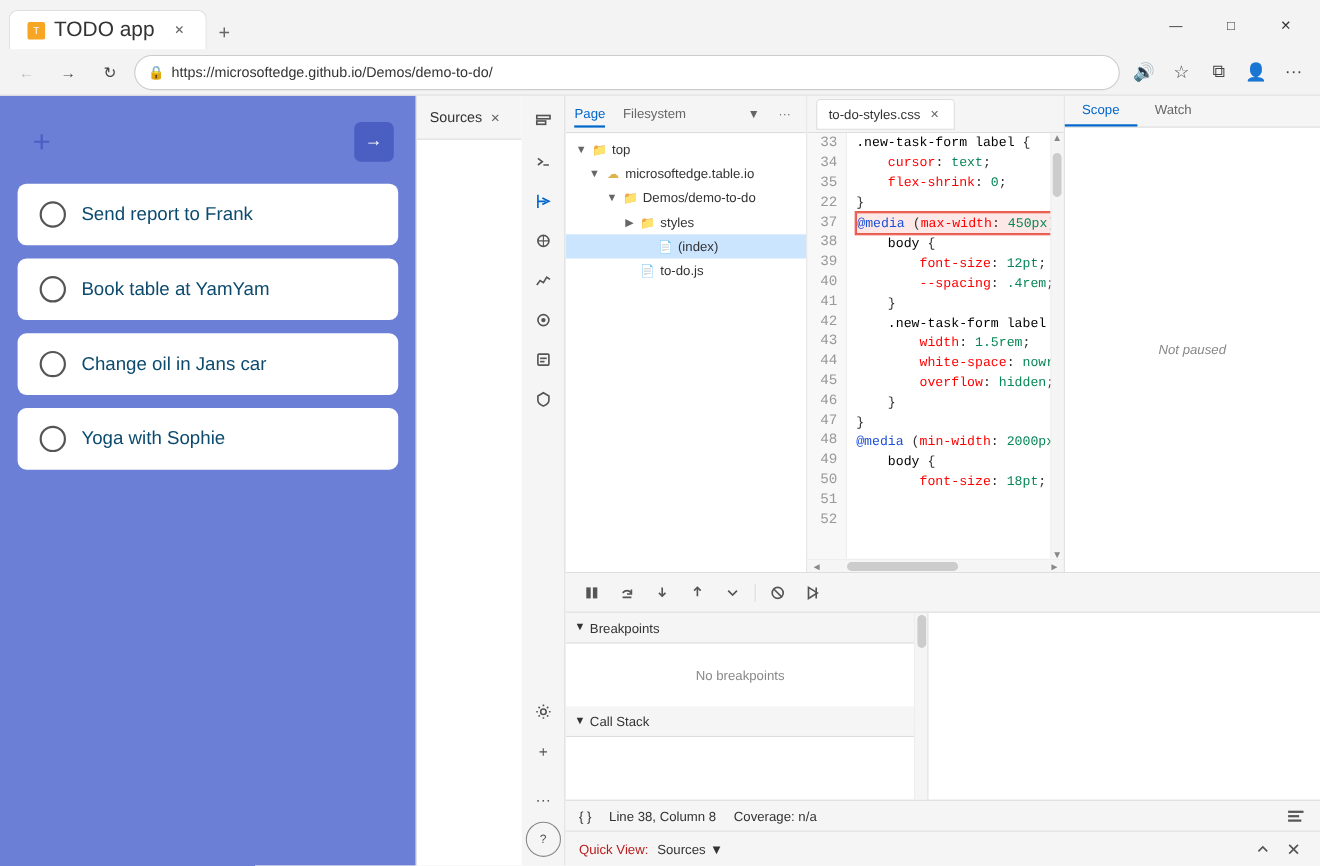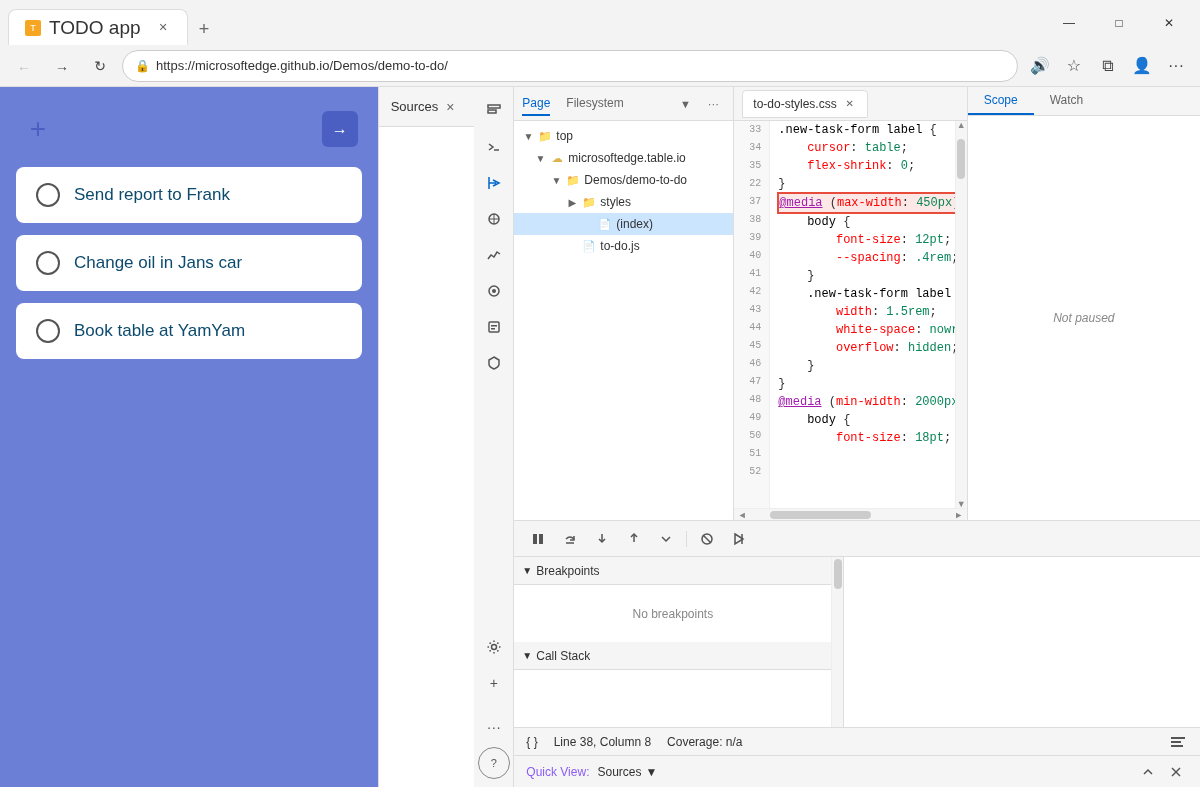--- a/index.html
+++ b/index.html
@@ -75,29 +75,29 @@
     .file-icon { color: #888; }
     .tree-label { font-size: 12px; }
 
     
     .code-editor { flex: 1; display: flex; flex-direction: column; overflow: hidden; }
     .editor-tabs { display: flex; align-items: center; padding: 0 8px; height: 34px; border-bottom: 1px solid #ddd; background: #f5f5f5; gap: 2px; }
     .editor-tab { display: flex; align-items: center; gap: 6px; padding: 4px 10px; background: #fff; border: 1px solid #ddd; border-radius: 4px 4px 0 0; font-size: 12px; color: #333; cursor: pointer; height: 28px; }
     .editor-tab-close { width: 14px; height: 14px; display: flex; align-items: center; justify-content: center; border-radius: 50%; font-size: 10px; color: #666; }
     .code-content { flex: 1; overflow: auto; display: flex; background: #fff; font-family: 'Consolas', 'Courier New', monospace; font-size: 12px; }
     .line-numbers { background: #f8f8f8; padding: 0 8px; text-align: right; color: #999; user-select: none; border-right: 1px solid #eee; min-width: 36px; }
-    .line-numbers div { line-height: 18px; font-size: 10px; }
+    .line-numbers div { line-height: 18px; font-size: 13px; }
     .code-lines { flex: 1; padding: 0 8px; overflow-x: auto; }
     .code-line { line-height: 18px; white-space: pre; }
     .code-line.highlighted-red { background: rgba(231,76,60,0.15); border: 1px solid #e74c3c; }
     .sel { color: #000000; }
     .prop { color: #ff0000; }
     .val { color: #098658; }
     .punc { color: #333; }
-    .media-at { color: #a21caf; text-decoration: underline; }
+    .media-at { color: #1d4ed8; }
 
     
     .debugger-bottom { display: flex; flex-direction: column; border-top: 1px solid #ddd; }
     .debugger-toolbar { display: flex; align-items: center; padding: 4px 12px; gap: 8px; background: #f5f5f5; border-bottom: 1px solid #ddd; height: 36px; }
     .debug-btn { width: 24px; height: 24px; display: flex; align-items: center; justify-content: center; border-radius: 3px; cursor: pointer; color: #555; font-size: 13px; }
     .debug-separator { width: 1px; height: 16px; background: #ddd; }
     
     .debugger-panels { display: flex; height: 170px; overflow: hidden; }
     .panel-header { display: flex; align-items: center; gap: 4px; padding: 4px 8px; font-size: 12px; color: #333; cursor: pointer; background: #f5f5f5; border-bottom: 1px solid #ddd; height: 28px; }
     .panel-arrow { font-size: 10px; }
@@ -109,21 +109,21 @@
     .scope-tab.active { color: #0066cc; border-bottom: 2px solid #0066cc; font-weight: 500; }
     .scope-content { flex: 1; display: flex; align-items: center; justify-content: center; font-size: 12px; color: #888; font-style: italic; }
 
     
     .devtools-statusbar { height: 28px; background: #f5f5f5; border-top: 1px solid #ddd; display: flex; align-items: center; padding: 0 12px; gap: 16px; font-size: 12px; color: #333; }
     .status-item { display: flex; align-items: center; gap: 6px; }
     .status-btn { width: 20px; height: 20px; display: flex; align-items: center; justify-content: center; cursor: pointer; font-size: 11px; color: #555; }
 
     
     .quickview-bar { height: 32px; background: #f5f5f5; border-top: 1px solid #ddd; display: flex; align-items: center; padding: 0 12px; gap: 8px; font-size: 12px; color: #333; }
-    .quickview-label { color: #8b5cf6; }
+    .quickview-label { color: #b91c1c; }
     .quickview-select { display: flex; align-items: center; gap: 4px; cursor: pointer; color: #333; font-size: 12px; }
     .quickview-actions { margin-left: auto; display: flex; gap: 4px; }
     .quickview-btn { width: 24px; height: 24px; display: flex; align-items: center; justify-content: center; cursor: pointer; color: #555; font-size: 12px; border-radius: 3px; }
   </style>
 </head>
 <body>
 
 <div class="browser-chrome">
 
   <div class="title-bar">
@@ -169,25 +169,29 @@
       <div class="todo-header">
         <div class="todo-add-btn">+</div>
         <div class="todo-nav-btn">→</div>
       </div>
       <div class="todo-item">
         <div class="todo-checkbox"></div>
         <span class="todo-text">Send report to Frank</span>
       </div>
       <div class="todo-item">
         <div class="todo-checkbox"></div>
-        <span class="todo-text">Change oil in Jans car</span>
+        <span class="todo-text">Book table at YamYam</span>
       </div>
       <div class="todo-item">
         <div class="todo-checkbox"></div>
-        <span class="todo-text">Book table at YamYam</span>
+        <span class="todo-text">Change oil in Jans car</span>
+      </div>
+      <div class="todo-item">
+        <div class="todo-checkbox"></div>
+        <span class="todo-text">Yoga with Sophie</span>
       </div>
     </div>
 
     <div class="devtools-panel">
 
       <div class="devtools-header">
         <span class="devtools-title">Sources</span>
         <div class="devtools-close">×</div>
       </div>
 
@@ -333,21 +337,21 @@
                       <div>47</div>
                     <div>48</div>
                       <div>49</div>
                       <div>50</div>
                       <div>51</div>
                       <div>52</div>
 
                   </div>
                   <div class="code-lines">
                     <div class="code-line"><span class="sel">.new-task-form label</span><span class="punc"> {</span></div>
-                    <div class="code-line">    <span class="prop">cursor</span><span class="punc">: </span><span class="val">table</span><span class="punc">;</span></div>
+                    <div class="code-line">    <span class="prop">cursor</span><span class="punc">: </span><span class="val">text</span><span class="punc">;</span></div>
                     <div class="code-line">    <span class="prop">flex-shrink</span><span class="punc">: </span><span class="val">0</span><span class="punc">;</span></div>
                     <div class="code-line"><span class="punc">}</span></div>
                     <div class="code-line"></div>
                     <div class="code-line highlighted-red" style="background: rgba(231,76,60,0.12); outline: 1px solid #e74c3c; display:inline-block; min-width:100%;"><span class="media-at">@media</span><span class="punc"> (</span><span class="prop">max-width</span><span class="punc">: </span><span class="val">450px</span><span class="punc">) {</span></div>
                     <div class="code-line">    <span class="sel">body</span><span class="punc"> {</span></div>
                     <div class="code-line">        <span class="prop">font-size</span><span class="punc">: </span><span class="val">12pt</span><span class="punc">;</span></div>
                     <div class="code-line">        <span class="prop">--spacing</span><span class="punc">: </span><span class="val">.4rem</span><span class="punc">;</span></div>
                     <div class="code-line">    <span class="punc">}</span></div>
                     <div class="code-line"></div>
                     <div class="code-line">    <span class="sel">.new-task-form label</span><span class="punc"> {</span></div>

